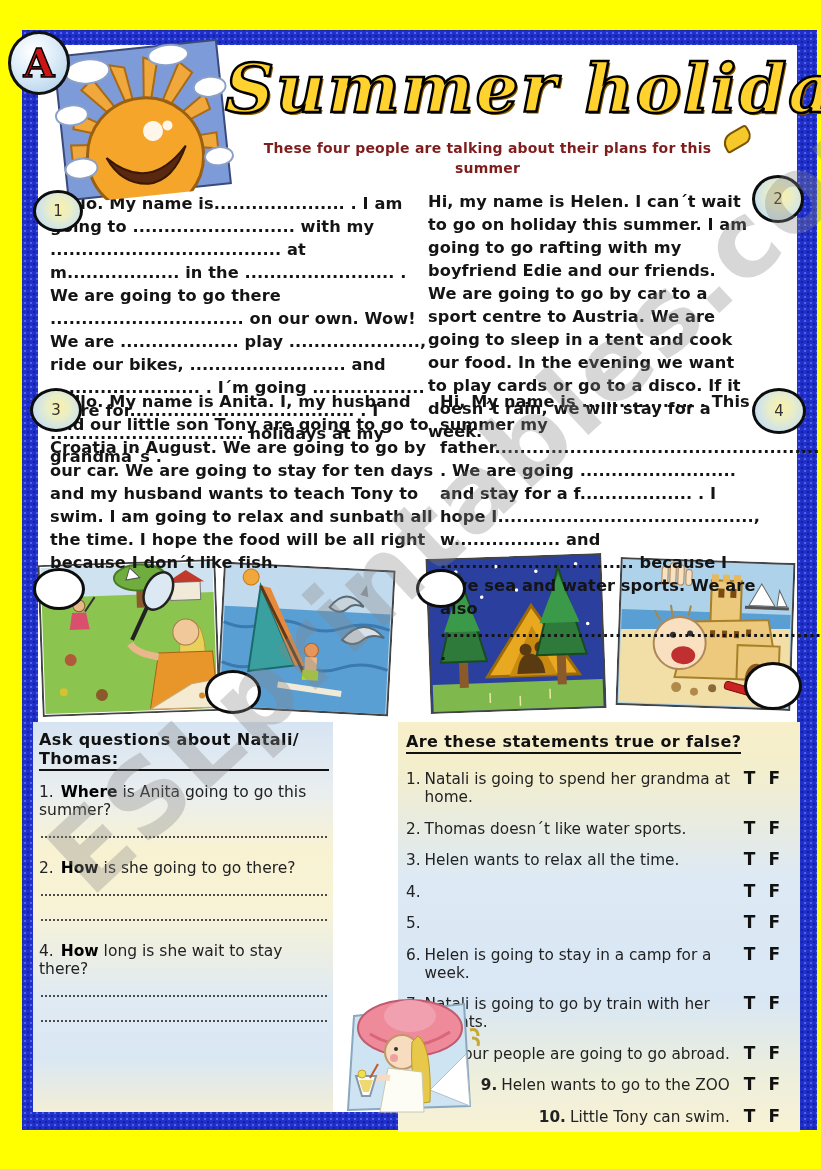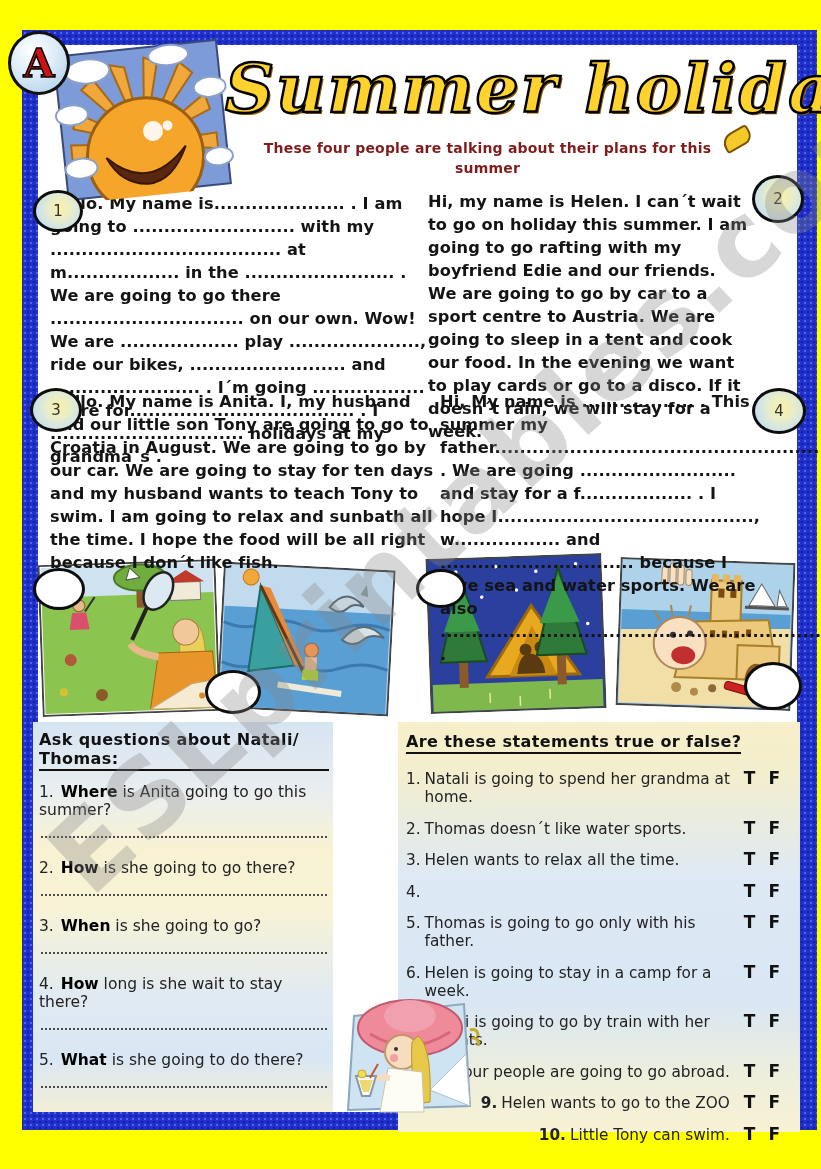--- a/index.html
+++ b/index.html
@@ -282,25 +282,23 @@
   <div class="match-oval" id="ovB"></div>
   <div class="match-oval" id="ovC"></div>
   <div class="match-oval" id="ovD"></div>
 
   <div class="qcol">
     <div class="sec-header">Ask questions about Natali/ Thomas:</div>
     <div class="q-item"><span class="q-num">1.</span> <span class="q-bold">Where</span><span> is Anita going to go this summer?</span></div>
     <div class="answer-line"></div>
     <div class="q-item"><span class="q-num">2.</span> <span class="q-bold">How</span><span> is she going to go there?</span></div>
     <div class="answer-line"></div>
-    <div class="q-item"><span class="q-num">3.</span> <span class="q-bold">When</span><span> is she going to go?</span></div>
     <div class="answer-line"></div>
     <div class="q-item"><span class="q-num">4.</span> <span class="q-bold">How</span><span> long is  she wait to stay there?</span></div>
     <div class="answer-line"></div>
-    <div class="q-item"><span class="q-num">5.</span> <span class="q-bold">What</span><span> is she  going to do there?</span></div>
     <div class="answer-line"></div>
   </div>
 
   <div class="tfcol">
     <div class="sec-header">Are these statements true or false?</div>
     <div style="height:6px"></div>
     <div class="tf-row">
         <span>1.</span>
         <span class="st-text">Natali is going to spend her grandma at home.</span>
         <span class="tfl">
@@ -326,21 +324,20 @@
       </div>
     <div class="tf-row">
         <span>4.</span>
         <span class="tfl">
           <span>T</span>
           <span>F</span>
         </span>
       </div>
     <div class="tf-row">
         <span>5.</span>
-        <span class="st-text">Thomas is going to go only with his father.</span>
         <span class="tfl">
           <span>T</span>
           <span>F</span>
         </span>
       </div>
     <div class="tf-row">
         <span>6.</span>
         <span class="st-text">Helen is going to stay in a camp for a week.</span>
         <span class="tfl">
           <span>T</span>

